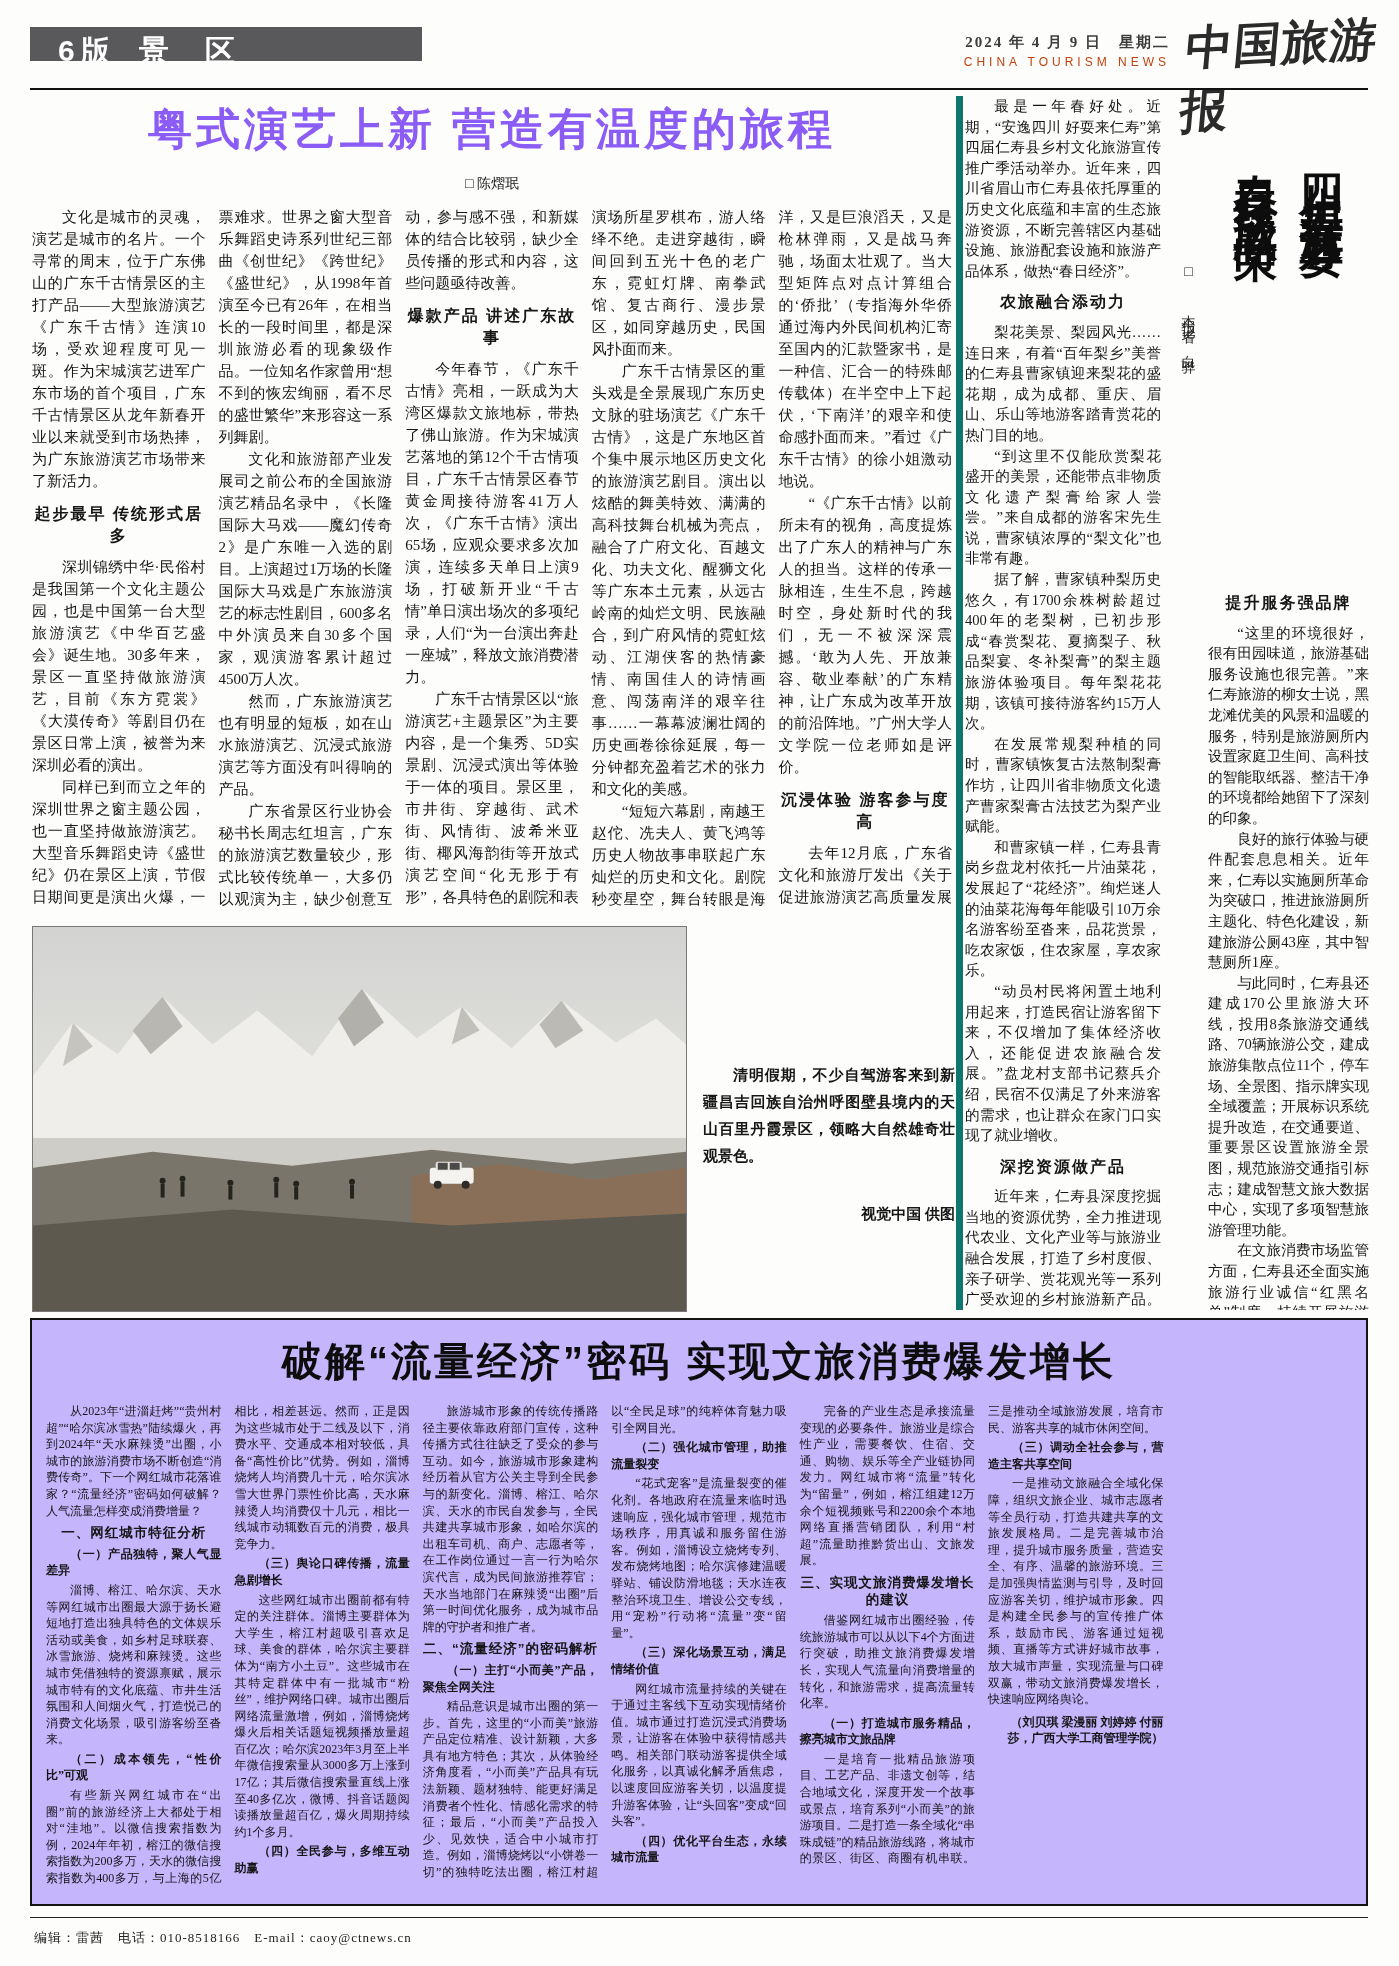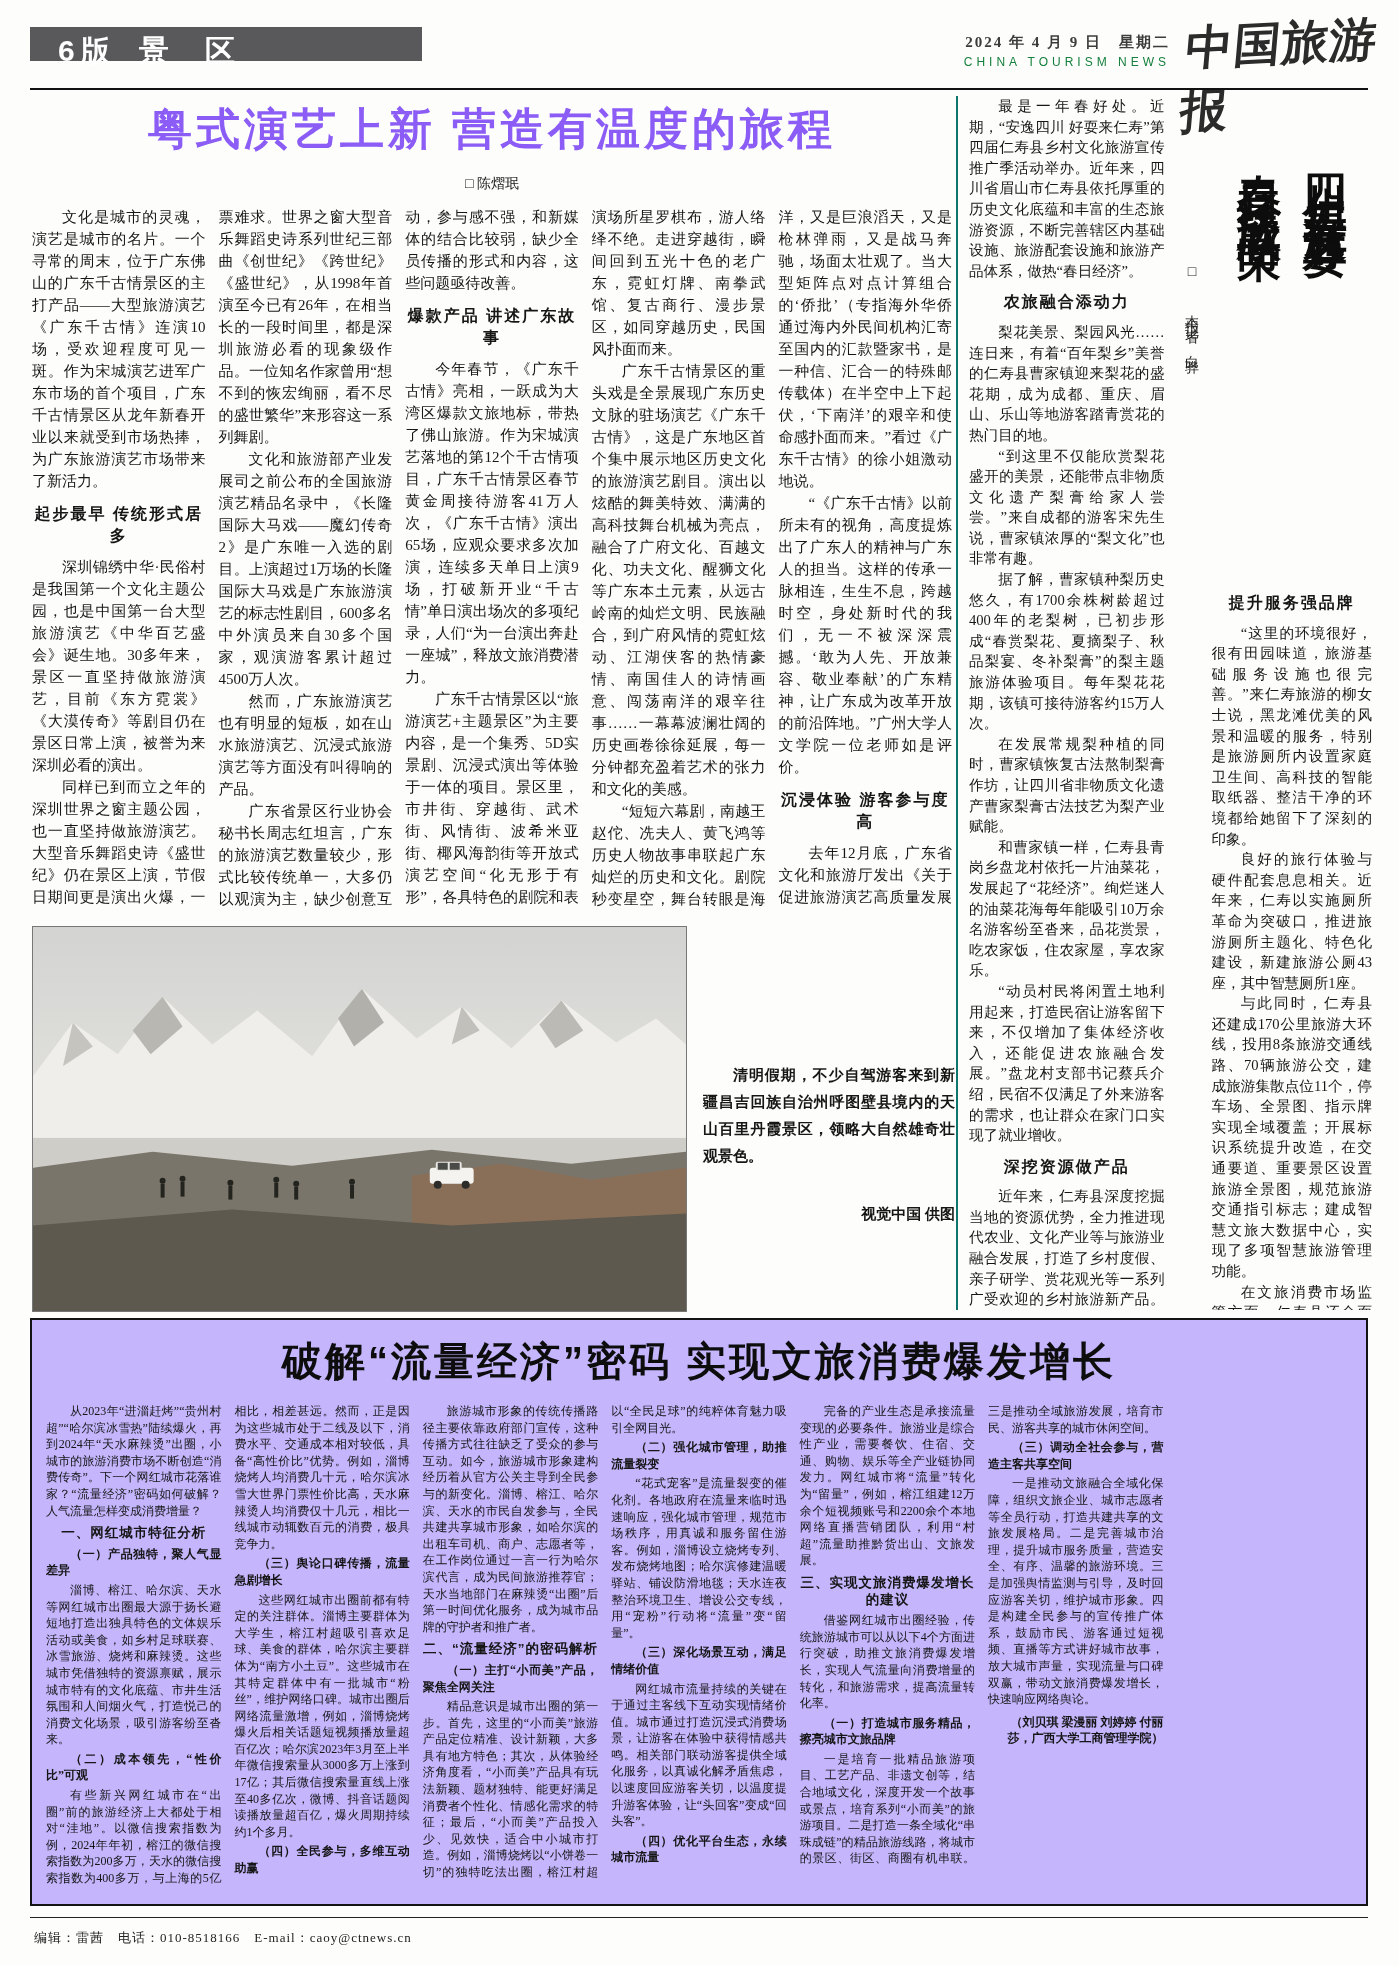--- a/index.html
+++ b/index.html
@@ -5,21 +5,21 @@
   html,body{margin:0;padding:0;background:#e8e8e4;}
   .page{position:relative;width:1399px;height:1966px;background:#fdfdfb;margin:0 auto;
         font-family:"Liberation Serif","DejaVu Serif",serif;color:#161616;overflow:hidden;}
   
   .edition-badge{position:absolute;left:30px;top:27px;width:392px;height:34px;background:#59595c;
         color:#fff;font-family:"Liberation Sans",sans-serif;font-weight:bold;font-size:30px;
         line-height:47px;padding-left:28px;box-sizing:border-box;letter-spacing:6px;}
   .edition-badge .sec{margin-left:22px;letter-spacing:14px;}
   .header-date{position:absolute;left:905px;top:33px;width:265px;text-align:right;color:#3c3c3c;}
   .header-date .d1{font-size:15px;font-weight:bold;letter-spacing:2px;}
-  .header-date .d2{font-size:12px;letter-spacing:4px;color:#15803d;font-family:"Liberation Sans",sans-serif;margin-top:3px;}
+  .header-date .d2{font-size:12px;letter-spacing:4px;color:#c2410c;font-family:"Liberation Sans",sans-serif;margin-top:3px;}
   .masthead{position:absolute;left:1183px;top:12px;font-family:"DejaVu Serif",serif;font-weight:bold;
         font-size:47px;color:#2b2b2b;transform:rotate(-3deg) skewX(-8deg);letter-spacing:1px;}
   .header-rule{position:absolute;left:30px;top:88px;width:1338px;height:2px;background:#111;}
   
   .lh-wrap{position:absolute;left:32px;top:100px;width:920px;text-align:center;}
   .left-headline{font-family:"Liberation Sans",sans-serif;font-weight:900;font-size:44px;
         letter-spacing:4px;color:#8b5cf6;}
   .left-byline{position:absolute;left:32px;top:175px;width:920px;text-align:center;font-size:14px;color:#222;}
   .cols-left{position:absolute;left:32px;top:206px;width:920px;height:714px;
         column-count:5;column-gap:13px;column-fill:auto;overflow:hidden;
@@ -29,21 +29,21 @@
         font-size:16px;font-weight:bold;margin:11px 0 9px;letter-spacing:2px;break-inside:avoid;text-indent:0;}
   
   .photo{position:absolute;left:32px;top:926px;width:655px;height:386px;border:1px solid #777;box-sizing:border-box;}
   .photo svg{display:block;width:100%;height:100%;}
   .caption{position:absolute;left:703px;top:1062px;width:252px;font-size:15px;line-height:27px;
         font-weight:600;text-align:justify;}
   .caption p{margin:0;text-indent:2em;}
   .credit{position:absolute;left:703px;top:1205px;width:252px;text-align:right;font-weight:bold;font-size:15px;box-sizing:border-box;}
   
   .right-article{position:absolute;left:956px;top:96px;width:416px;height:1214px;
-        border-left:2px solid #0f766e;padding-left:11px;box-sizing:border-box;}
+        border-left:7px solid #0f766e;padding-left:2px;box-sizing:border-box;}
   .right-inner{display:flex;gap:12px;height:100%;}
   .cols-a{width:196px;height:100%;overflow:hidden;font-size:14.6px;line-height:20.6px;text-align:justify;}
   .col-b{width:196px;height:100%;overflow:hidden;display:flex;flex-direction:column;}
   .v-block{position:relative;height:486px;flex:none;}
   .v-line{position:absolute;top:44px;writing-mode:vertical-rl;text-orientation:upright;
         font-family:"Liberation Sans",sans-serif;font-weight:900;font-size:44px;letter-spacing:9px;color:#0d0d0d;}
   .v-line.l1{left:120px;}
   .v-line.l2{left:54px;}
   .v-byline{position:absolute;left:6px;top:168px;writing-mode:vertical-rl;text-orientation:upright;
         font-size:14px;letter-spacing:5px;color:#222;}

